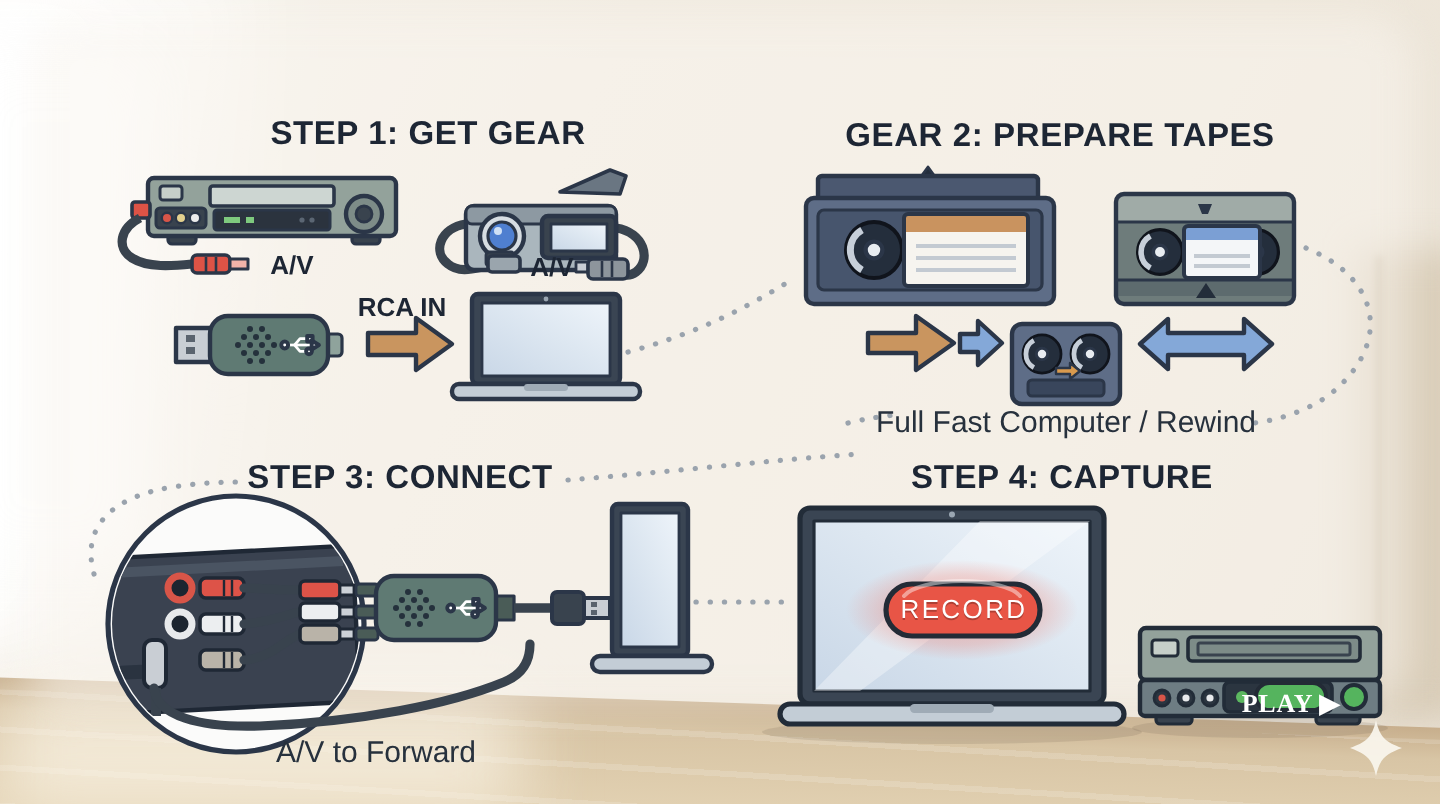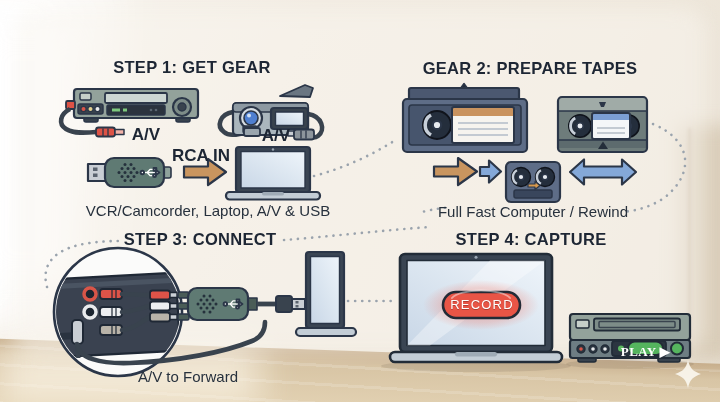--- a/index.html
+++ b/index.html
@@ -18,21 +18,21 @@
     background:linear-gradient(180deg,#c7ae8c 0%,#d8c5a5 16%,#e2d1b2 55%,#ead dbd 100%);
     background:linear-gradient(180deg,#c7ae8c 0%,#d8c5a5 16%,#e2d1b2 55%,#eadcbe 100%);}
   .table-grain{left:-20px;top:344px;width:790px;height:94px;transform:rotate(2deg);transform-origin:left top;
     background:repeating-linear-gradient(1.5deg,rgba(255,255,255,0) 0 16px,rgba(255,255,255,.22) 16px 19px);opacity:.7;}
   .table-glow{left:0px;top:345px;width:260px;height:60px;background:rgba(255,250,240,.65);filter:blur(18px);}
   .veil{left:14px;top:8px;width:692px;height:345px;border-radius:24px;background:rgba(249,246,240,.5);filter:blur(9px);}
   svg.art{position:absolute;left:0;top:0;}
   .t{position:absolute;transform:translateX(-50%);white-space:nowrap;color:#1d2634;}
   .title{font-size:16.5px;font-weight:700;letter-spacing:.3px;}
   .caption{font-size:15px;font-weight:500;color:#27313d;}
-  .mini{font-size:17px;font-weight:700;}
+  .mini{font-size:13px;font-weight:700;}
   .rec-label{font-size:13px;font-weight:400;letter-spacing:1.2px;color:#fff;text-shadow:0 1px 0 rgba(0,0,0,.25);}
   .play-label{font-size:13px;font-weight:700;letter-spacing:.4px;color:#fff;font-family:Liberation Serif, serif;}
 </style>
 </head>
 <body>
 
 <div class="stage">
 
   <div class="bg window-light"></div>
   <div class="bg window-core"></div>
@@ -318,26 +318,25 @@
         <rect x="628" y="341.5" width="35" height="13.5" rx="6.7" fill="#55b45e" stroke="#232b36" stroke-width="2"></rect>
       </g>
       <circle cx="677" cy="348.5" r="6" fill="#55b45e" stroke-width="2"></circle>
     </g>
 
     <g>
       <path d="M688 360 C690 369 693 371 701 374 C693 377 690 379 688 388 C686 379 683 377 675 374 C683 371 686 369 688 360 Z" fill="#faf6ee" opacity=".92"></path>
     </g>
   </svg>
 
-  <div class="t title" style="left:192px;top:58px;">STEP 1: GET GEAR</div>
+  <div class="t title" style="left:214px;top:58px;">STEP 1: GET GEAR</div>
   <div class="t title" style="left:530px;top:59px;">GEAR 2: PREPARE TAPES</div>
   <div class="t title" style="left:200px;top:230px;">STEP 3: CONNECT</div>
   <div class="t title" style="left:531px;top:230px;">STEP 4: CAPTURE</div>
 
-  <div class="t caption" style="left:208px;top:202px;">VCR/Camcorder, Laptop, A/V &amp; USB</div>
   <div class="t caption" style="left:533px;top:203px;">Full Fast Computer / Rewind</div>
   <div class="t caption" style="left:188px;top:368px;">A/V to Forward</div>
 
   <div class="t mini" style="left:146px;top:125px;">A/V</div>
   <div class="t mini" style="left:276px;top:126px;">A/V</div>
   <div class="t mini" style="left:201px;top:146px;">RCA IN</div>
 
   <div class="t rec-label" style="left:482px;top:297px;">RECORD</div>
   <div class="t play-label" style="left:645.5px;top:344px;">PLAY ▶</div>
 

